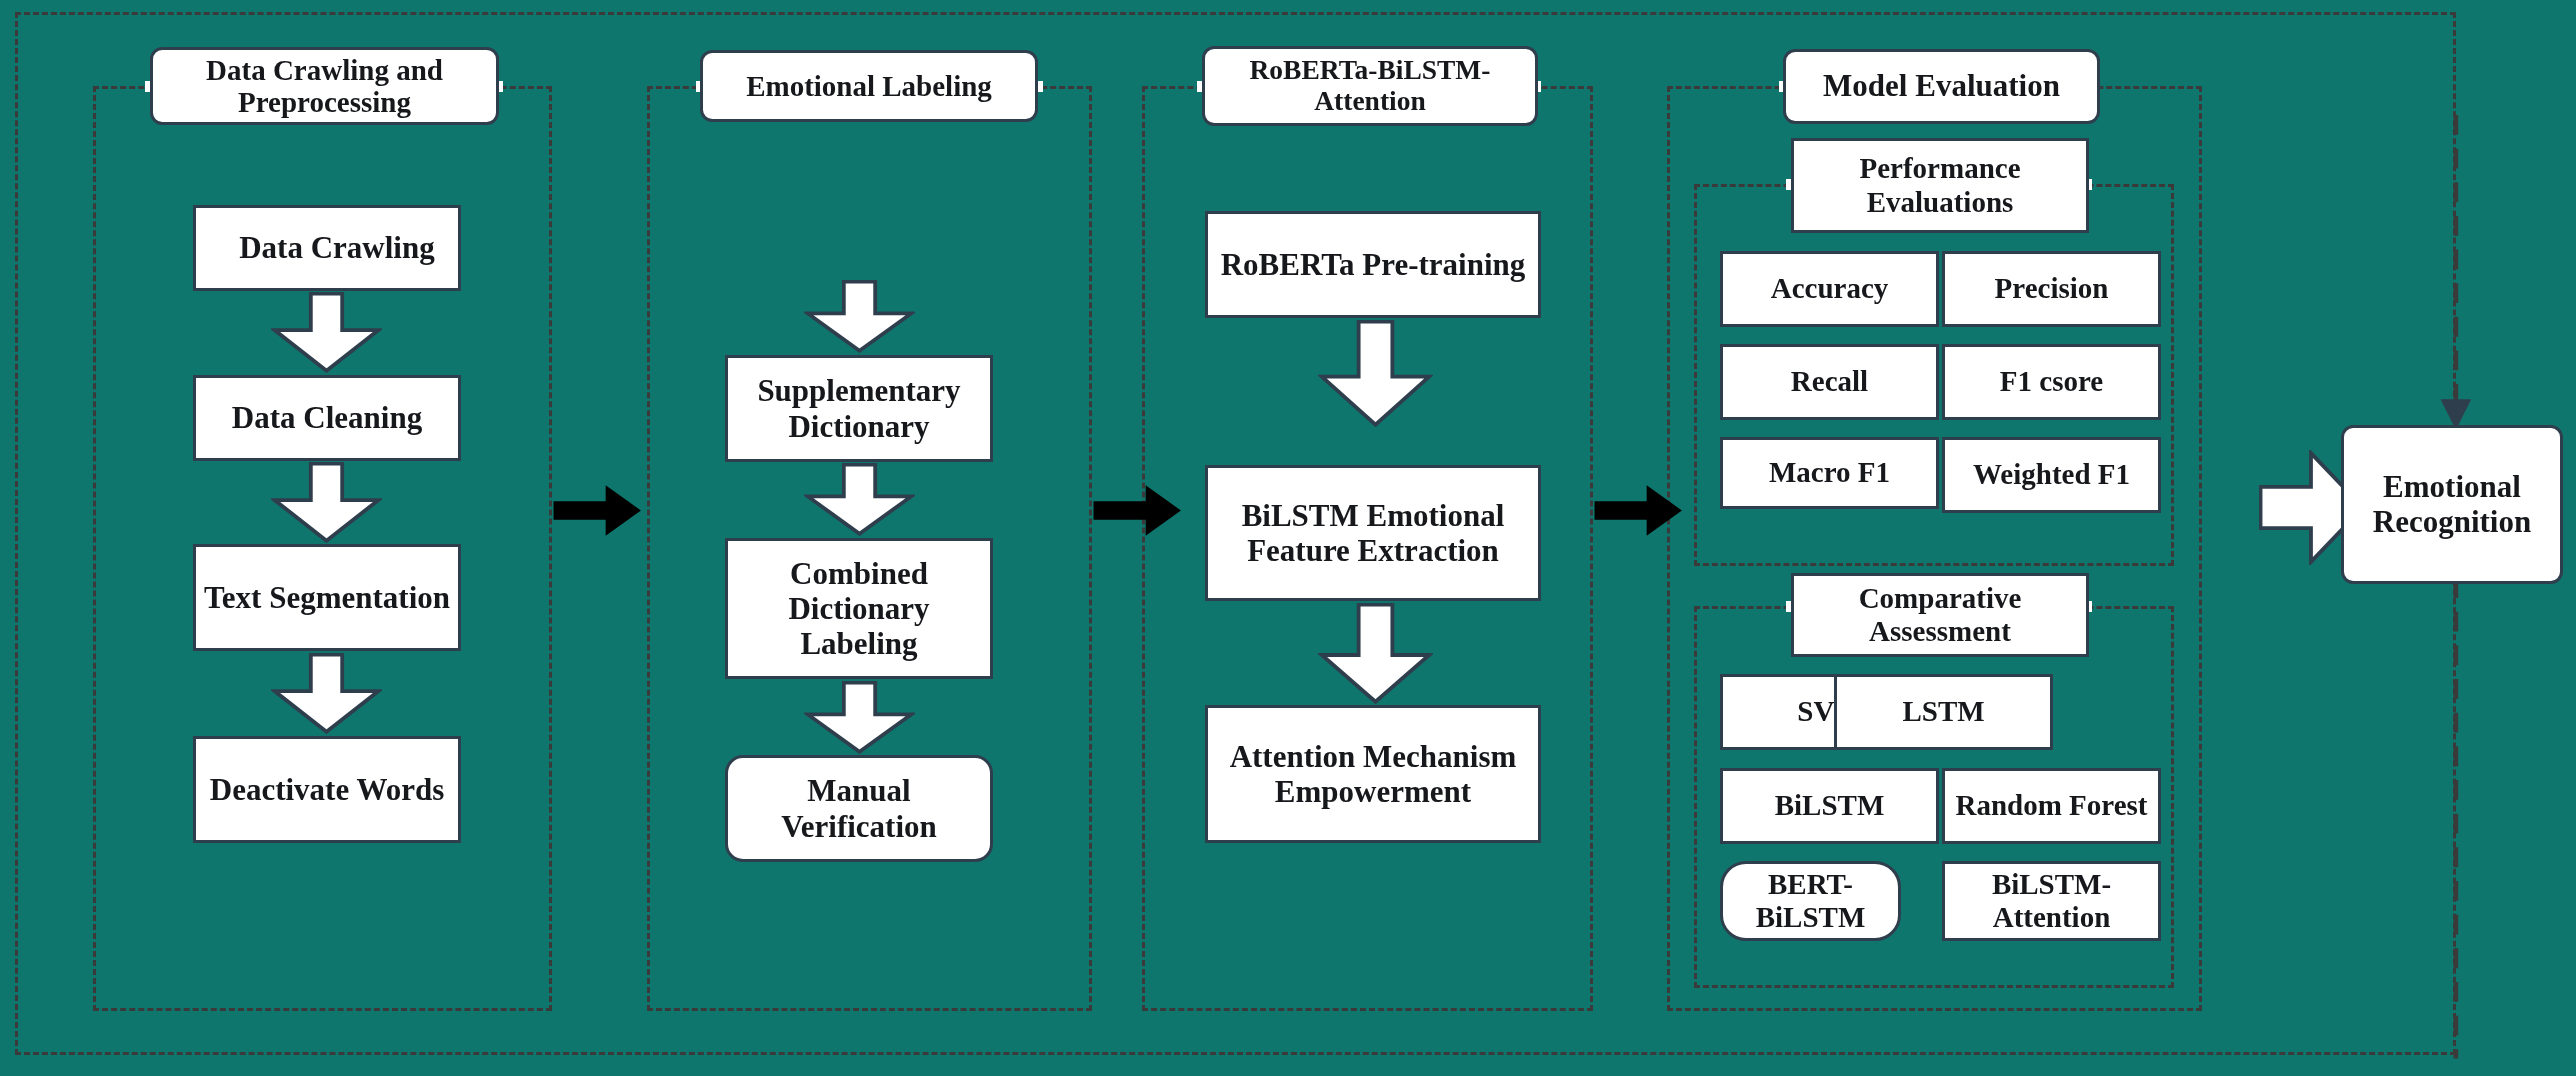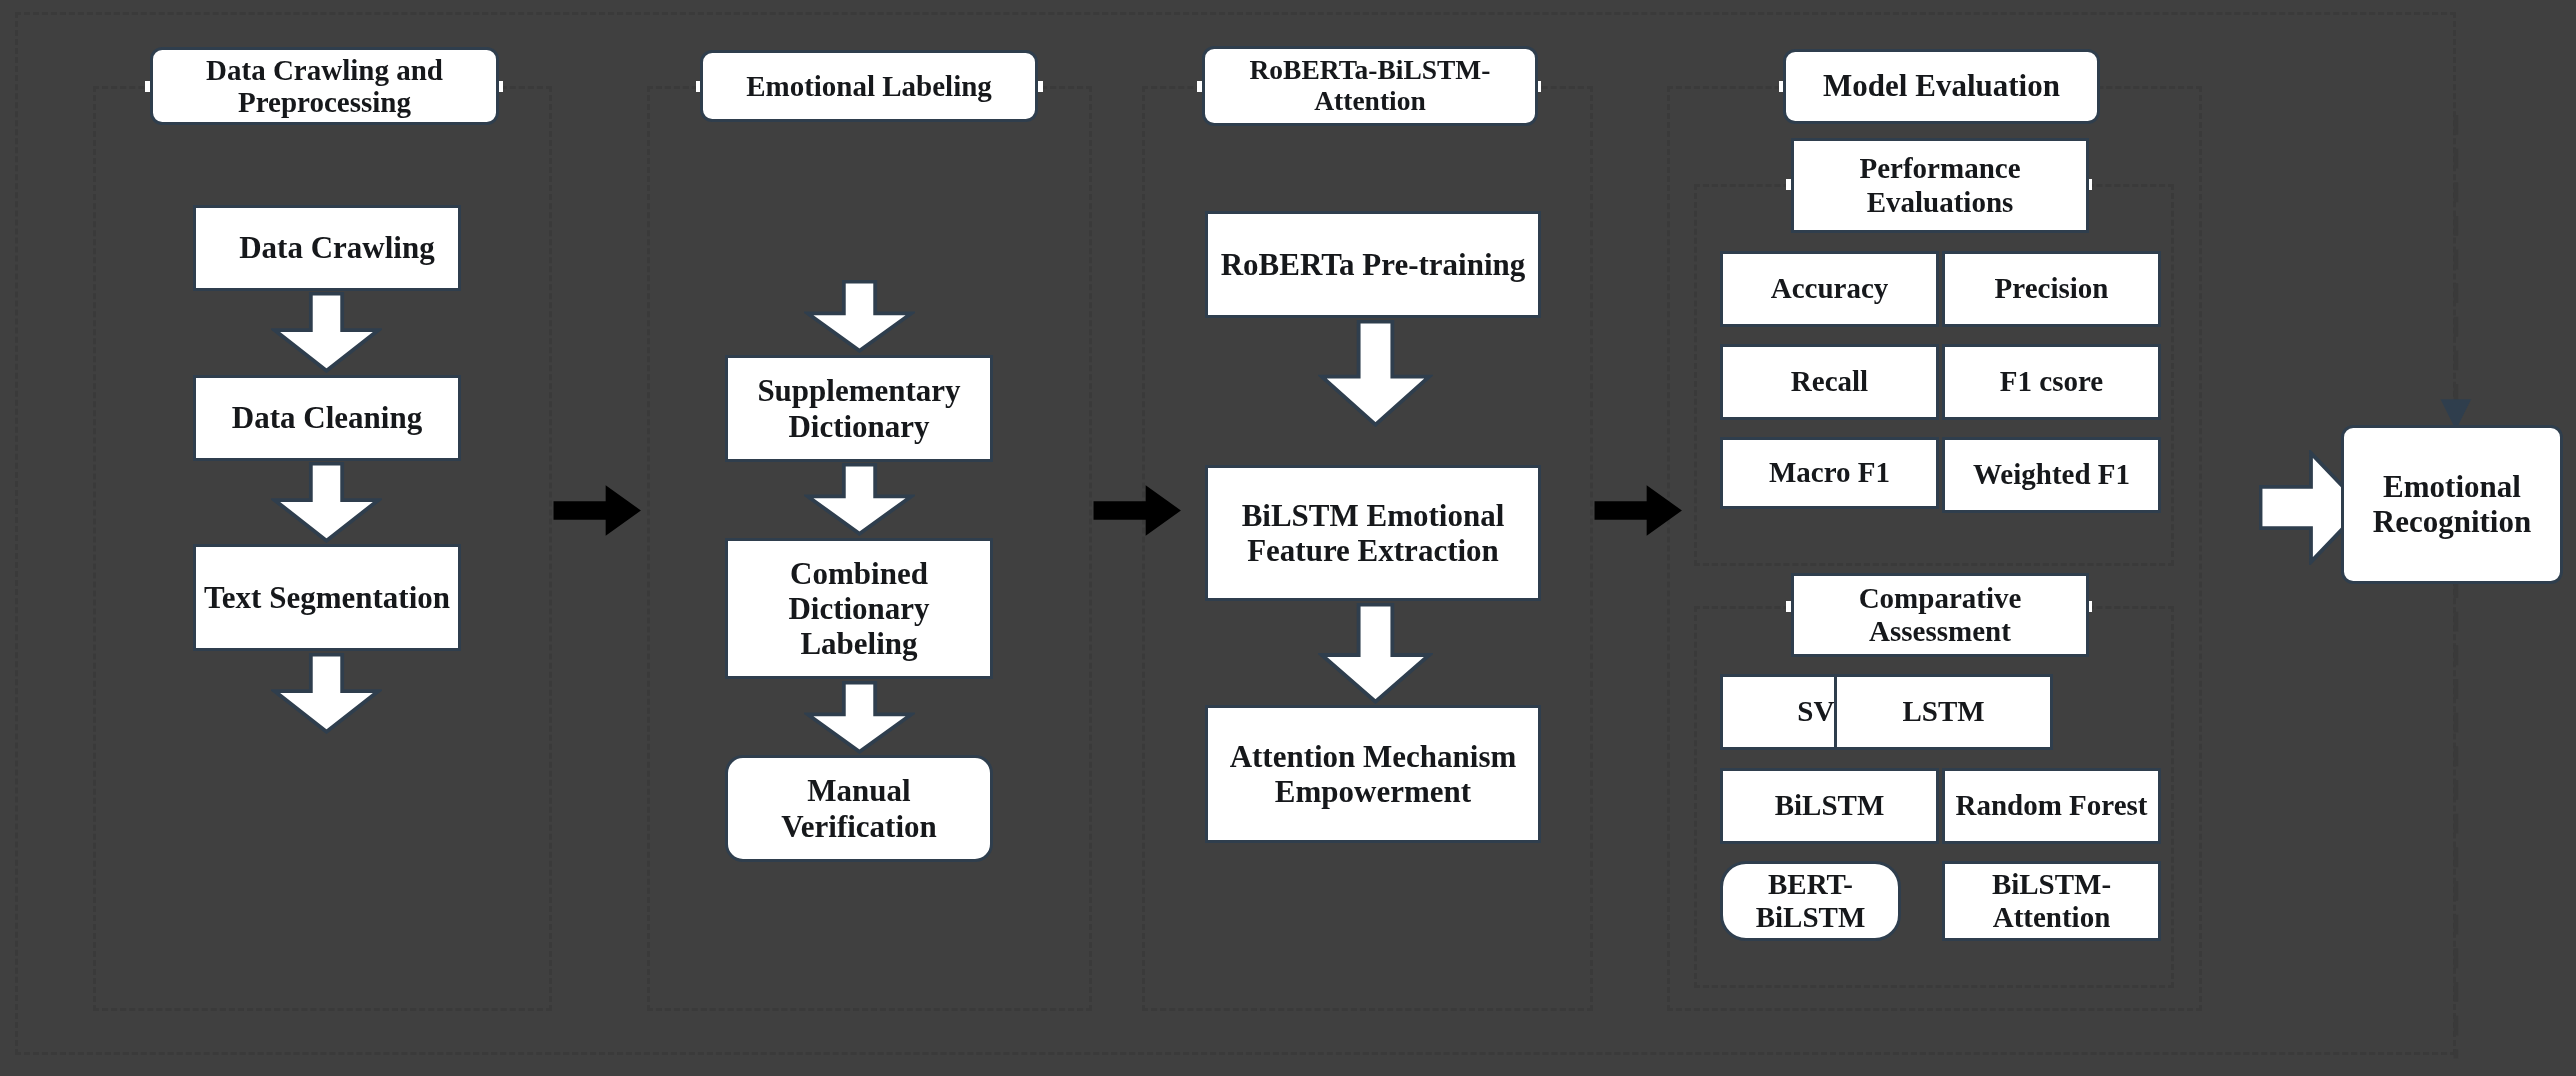--- a/index.html
+++ b/index.html
@@ -5,21 +5,21 @@
   * { box-sizing: border-box; margin: 0; padding: 0; }
   html, body {
     width: 2576px; height: 1077px;
     background: #ffffff;
     font-family: "Liberation Serif", "DejaVu Serif", serif;
     overflow: hidden;
   }
   #stage {
     position: relative;
     width: 2576px; height: 1077px;
-    background: #404040;
+    background: #0f766e;
   }
 
   
   .outer-dash {
     position: absolute;
     left: 15.3px; top: 12.2px;
     width: 2441px; height: 1043px;
     border: 3.8px dashed #3a3a3a;
     background: transparent;
   }
@@ -126,20 +126,21 @@
   </div>
 
   <div class="node fs-40" style="left:193px; top:544px; width:268px; height:107px;">Text Segmentation</div>
 
   <div class="arrow-down" style="left:271px; top:653px; width:111px; height:81px;">
     <svg viewBox="0 0 145 106" preserveAspectRatio="none">
       <polygon points="52,2 93,2 93,50 140,50 72.5,103 5,50 52,50" fill="#ffffff" stroke="#2f3e4d" stroke-width="5" stroke-linejoin="miter"></polygon>
     </svg>
   </div>
 
+  <div class="node fs-40" style="left:193px; top:736px; width:268px; height:107px;">Deactivate Words</div>
 
   <div class="arrow-right-solid" style="left:552px; top:476px; width:92px; height:69px;">
     <svg viewBox="0 0 120 90" preserveAspectRatio="none">
       <path d="M2,33 L70,33 L70,12 L116,45 L70,78 L70,57 L2,57 Z" fill="#000000"></path>
     </svg>
   </div>
 
   <div class="col-dash" style="left:647px; top:86px; width:445px; height:925px;"></div>
   <div class="mask" style="left:696px; top:81px; width:347px; height:10.7px;"></div>
 

